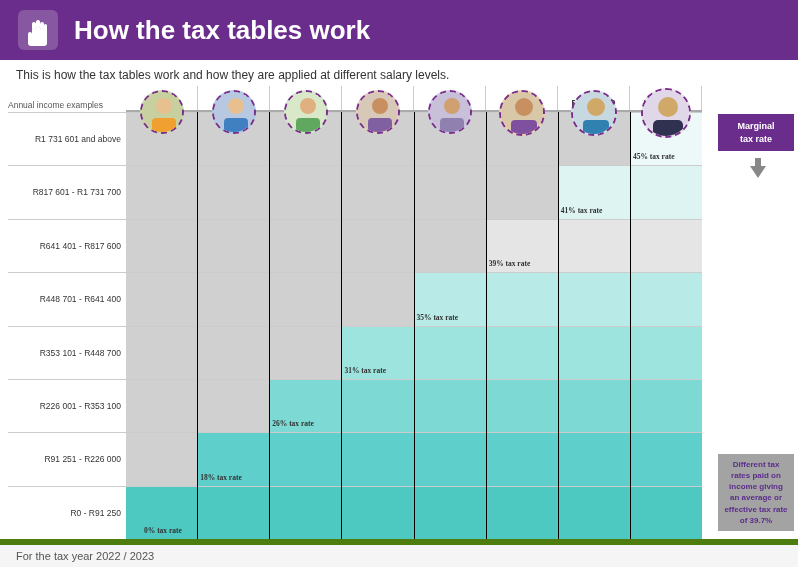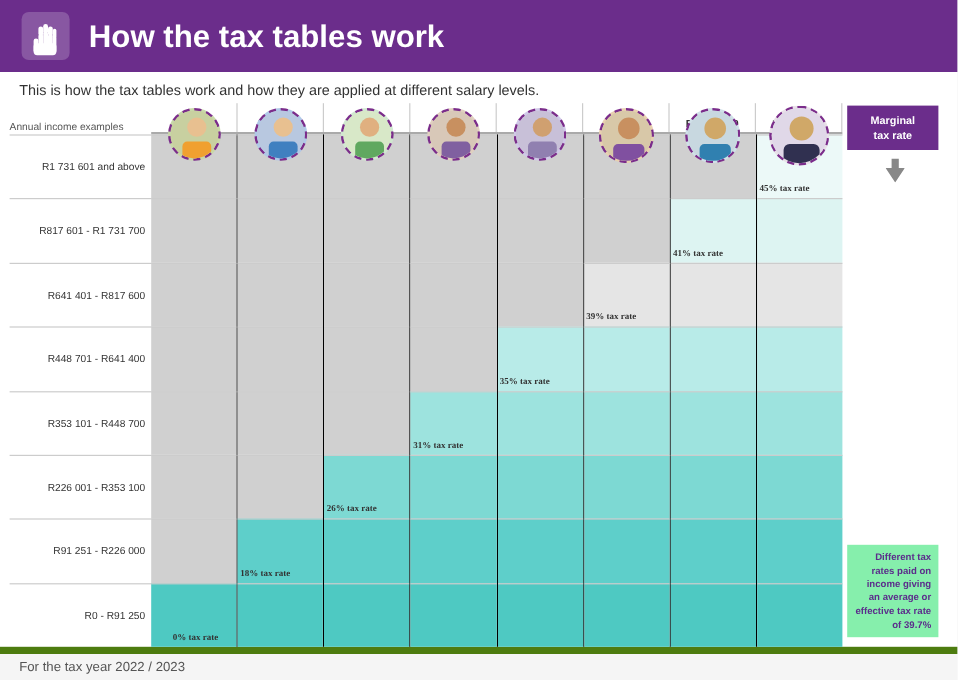--- a/index.html
+++ b/index.html
@@ -149,21 +149,22 @@
       white-space: nowrap;
       z-index: 5;
       font-family: Liberation Serif, serif;
     }
 
     .right-panel {
       width: 88px;
       flex-shrink: 0;
       position: relative;
       display: flex;
-      flex-direction: row;
+      flex-direction: column;
+      padding-left: 12px;
     }
     .right-panel-spacer {
       height: 26px;
     }
     .right-panel-body {
       flex: 1;
       position: relative;
     }
   </style>
 </head>
@@ -408,21 +409,21 @@
         <div style="position:absolute;top:2px;left:4px;background:#6b2d8b;color:white;font-size:9px;font-weight:bold;padding:6px 8px;text-align:center;width:76px;line-height:1.4;">
           <span>Marginal<br>tax rate</span>
         </div>
 
         <div style="position:absolute;top:46px;left:36px;">
           <svg width="16" height="20" viewBox="0 0 16 20">
             <polygon points="8,20 0,8 5,8 5,0 11,0 11,8 16,8" fill="#888"></polygon>
           </svg>
         </div>
 
-        <div style="position:absolute;bottom:8px;left:4px;background:#86efac;color:#5b2d8b;font-size:8px;font-weight:bold;padding:5px 6px;text-align:right;width:76px;line-height:1.4;">
+        <div style="position:absolute;bottom:8px;left:4px;background:#a3a3a3;color:#5b2d8b;font-size:8px;font-weight:bold;padding:5px 6px;text-align:center;width:76px;line-height:1.4;">
           <span>Different tax rates paid on income giving an average or effective tax rate of 39.7%</span>
         </div>
       </div>
     </div>
 
   </div>
 
   <div class="footer">
     <span>For the tax year 2022 / 2023</span>
   </div>

